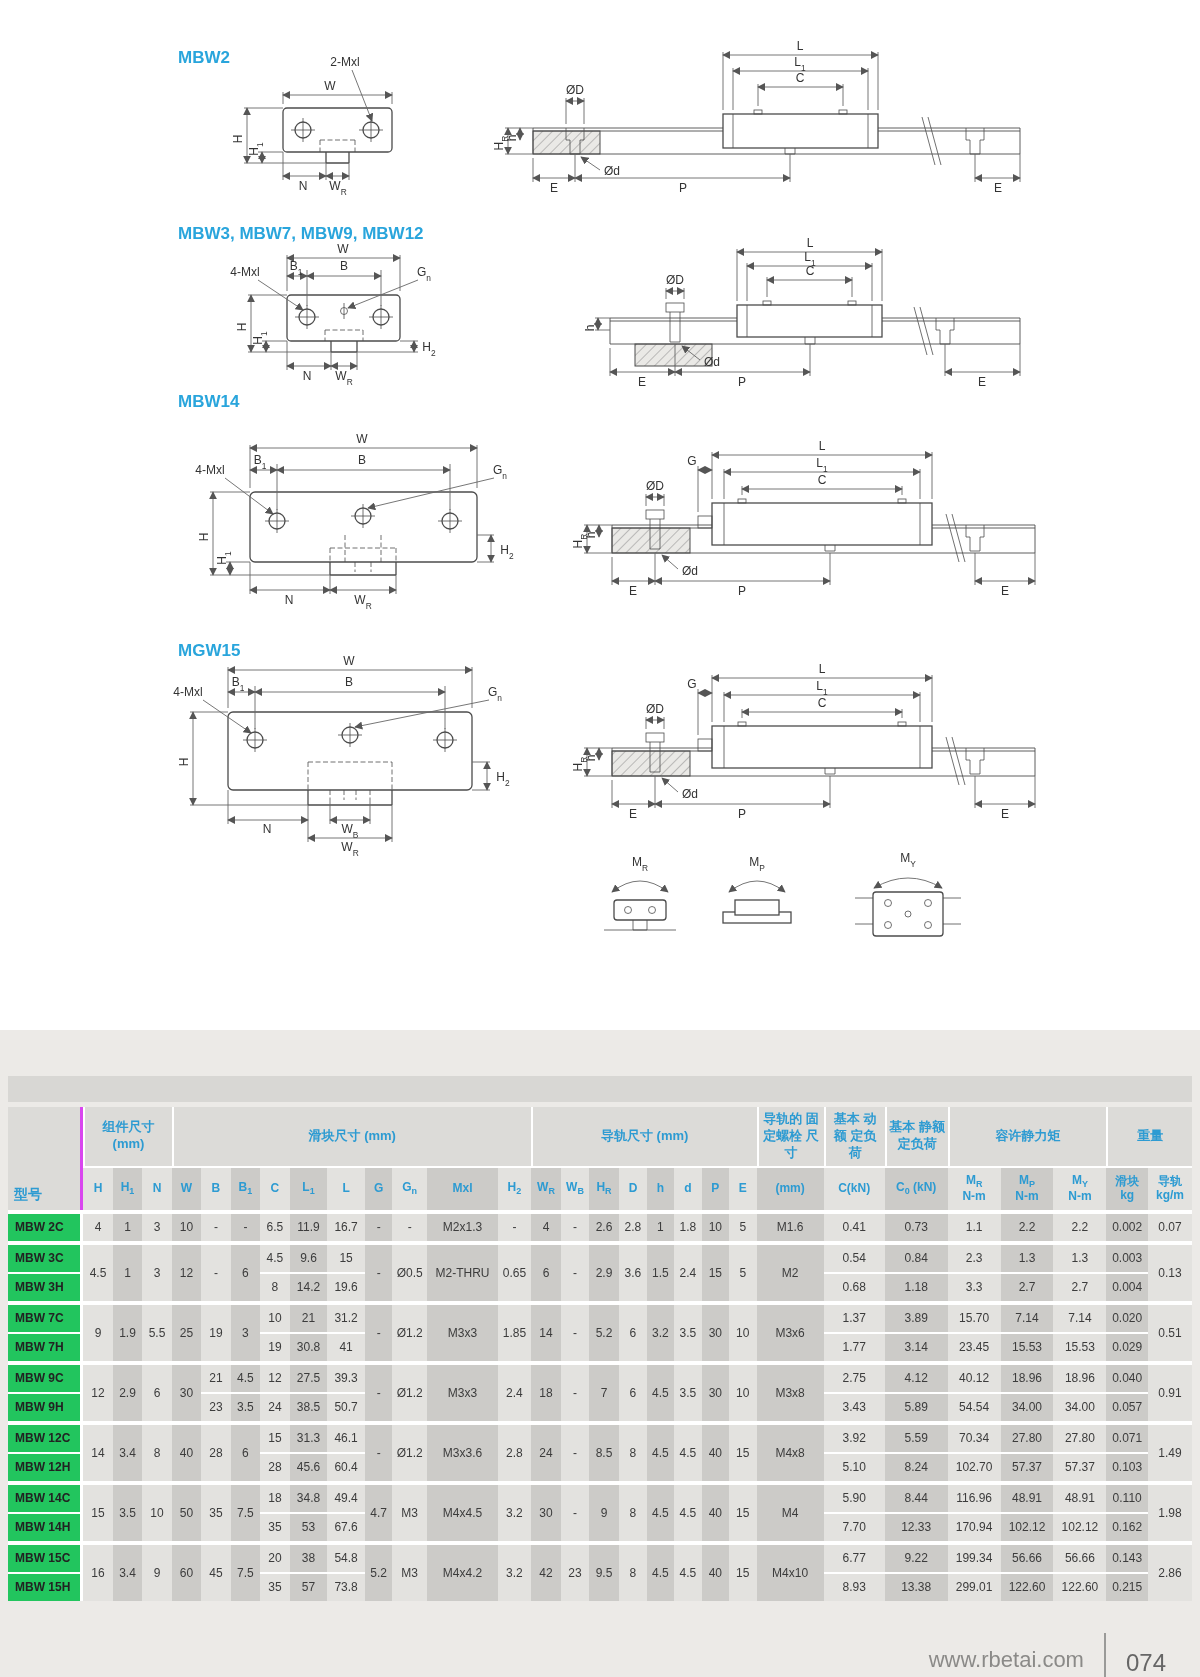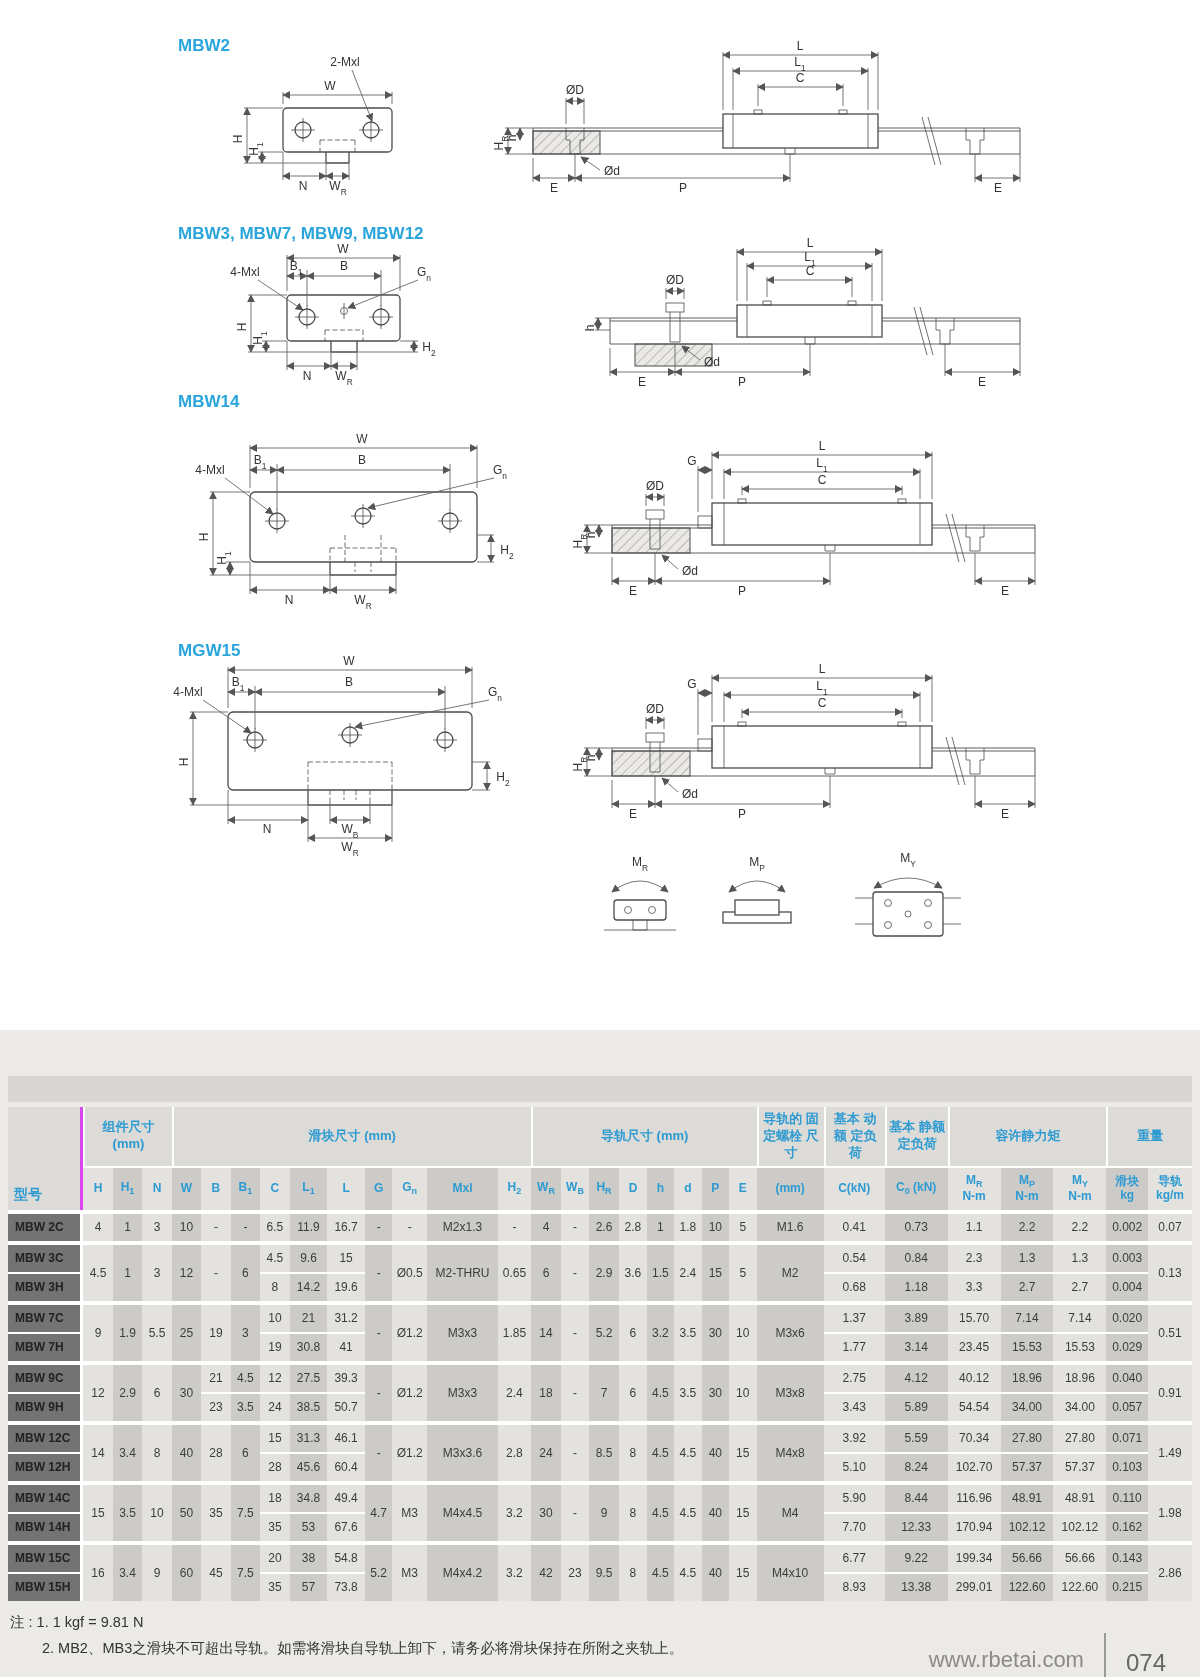--- a/index.html
+++ b/index.html
@@ -21,39 +21,39 @@
   table.spec th,table.spec td{overflow:hidden;}
   .ghead th{background:#dcdbd8;color:#2d9bd2;font-size:13px;font-weight:bold;text-align:center;
             vertical-align:middle;border-left:2px solid #fff;line-height:1.3;padding:4px 2px;}
   .ghead th:first-child{border-left:none;}
   .ghead th.model-h{text-align:left;vertical-align:bottom;padding:6px 6px;font-size:14px;}
   .lhead th{color:#2d9bd2;font-size:12px;font-weight:bold;height:42px;text-align:center;
             vertical-align:middle;border-top:2px solid #fff;line-height:1.15;padding:0 1px;}
   tbody td{height:27px;text-align:center;font-size:12px;color:#3c3c3c;padding:0 1px;}
   tbody tr.rf td{border-top:4px solid #fff;}
   tbody tr.rs td{border-top:2px solid #fff;}
-  td.model{background:#737373;color:#222;font-weight:bold;text-align:left;
+  td.model{background:#22c55e;color:#222;font-weight:bold;text-align:left;
            padding-left:7px;border-right:3px solid #fff;}
   th.model-h{border-right:3px solid #d946ef;}
   .cL{background:#e3e2df;}
   .cD{background:#cccbc8;}
   sub{font-size:9px;}
   .notes{margin:12px 10px 0;color:#333;font-size:14.5px;}
   .notes .n2{margin-left:32px;margin-top:7px;}
   .footer{position:absolute;right:34px;bottom:-4px;display:flex;align-items:flex-end;gap:20px;}
   .furl{font-size:22px;color:#8b8a88;padding-bottom:8px;}
   .fbar{width:2px;height:48px;background:#9a9a98;}
   .fpage{font-size:24px;color:#666;padding-bottom:4px;}
 </style>
 </head>
 <body>
 
 <div class="page">
 
-  <div class="sec-title" style="top:36px">MBW2</div>
+  <div class="sec-title" style="top:48px">MBW2</div>
   <div class="sec-title" style="top:224px">MBW3, MBW7, MBW9, MBW12</div>
   <div class="sec-title" style="top:392px">MBW14</div>
   <div class="sec-title" style="top:641px">MGW15</div>
 
   <svg width="1200" height="1005" style="position:absolute;left:0;top:0">
     <defs>
       <pattern id="hp" width="7" height="7" patternUnits="userSpaceOnUse" patternTransform="rotate(45)">
         <rect width="7" height="7" fill="#eae9e6"></rect>
           <line x1="0" y1="0" x2="0" y2="7" stroke="#888" stroke-width="1"></line>
       </pattern>
@@ -907,24 +907,20 @@
             <td class="cL">73.8</td>
             <td class="cL">8.93</td>
             <td class="cD">13.38</td>
             <td class="cL">299.01</td>
             <td class="cD">122.60</td>
             <td class="cL">122.60</td>
             <td class="cD">0.215</td>
           </tr>
         </tbody>
       </table>
-    <div class="notes">
-      <div>注 : 1. 1 kgf = 9.81 N</div>
-      <div class="n2">2. MB2、MB3之滑块不可超出导轨。如需将滑块自导轨上卸下，请务必将滑块保持在所附之夹轨上。</div>
-    </div>
   </div>
 
   <div class="footer">
     <span class="furl">www.rbetai.com</span>
     <span class="fbar"></span>
     <span class="fpage">074</span>
   </div>
 </div>
 
 </body></html>

